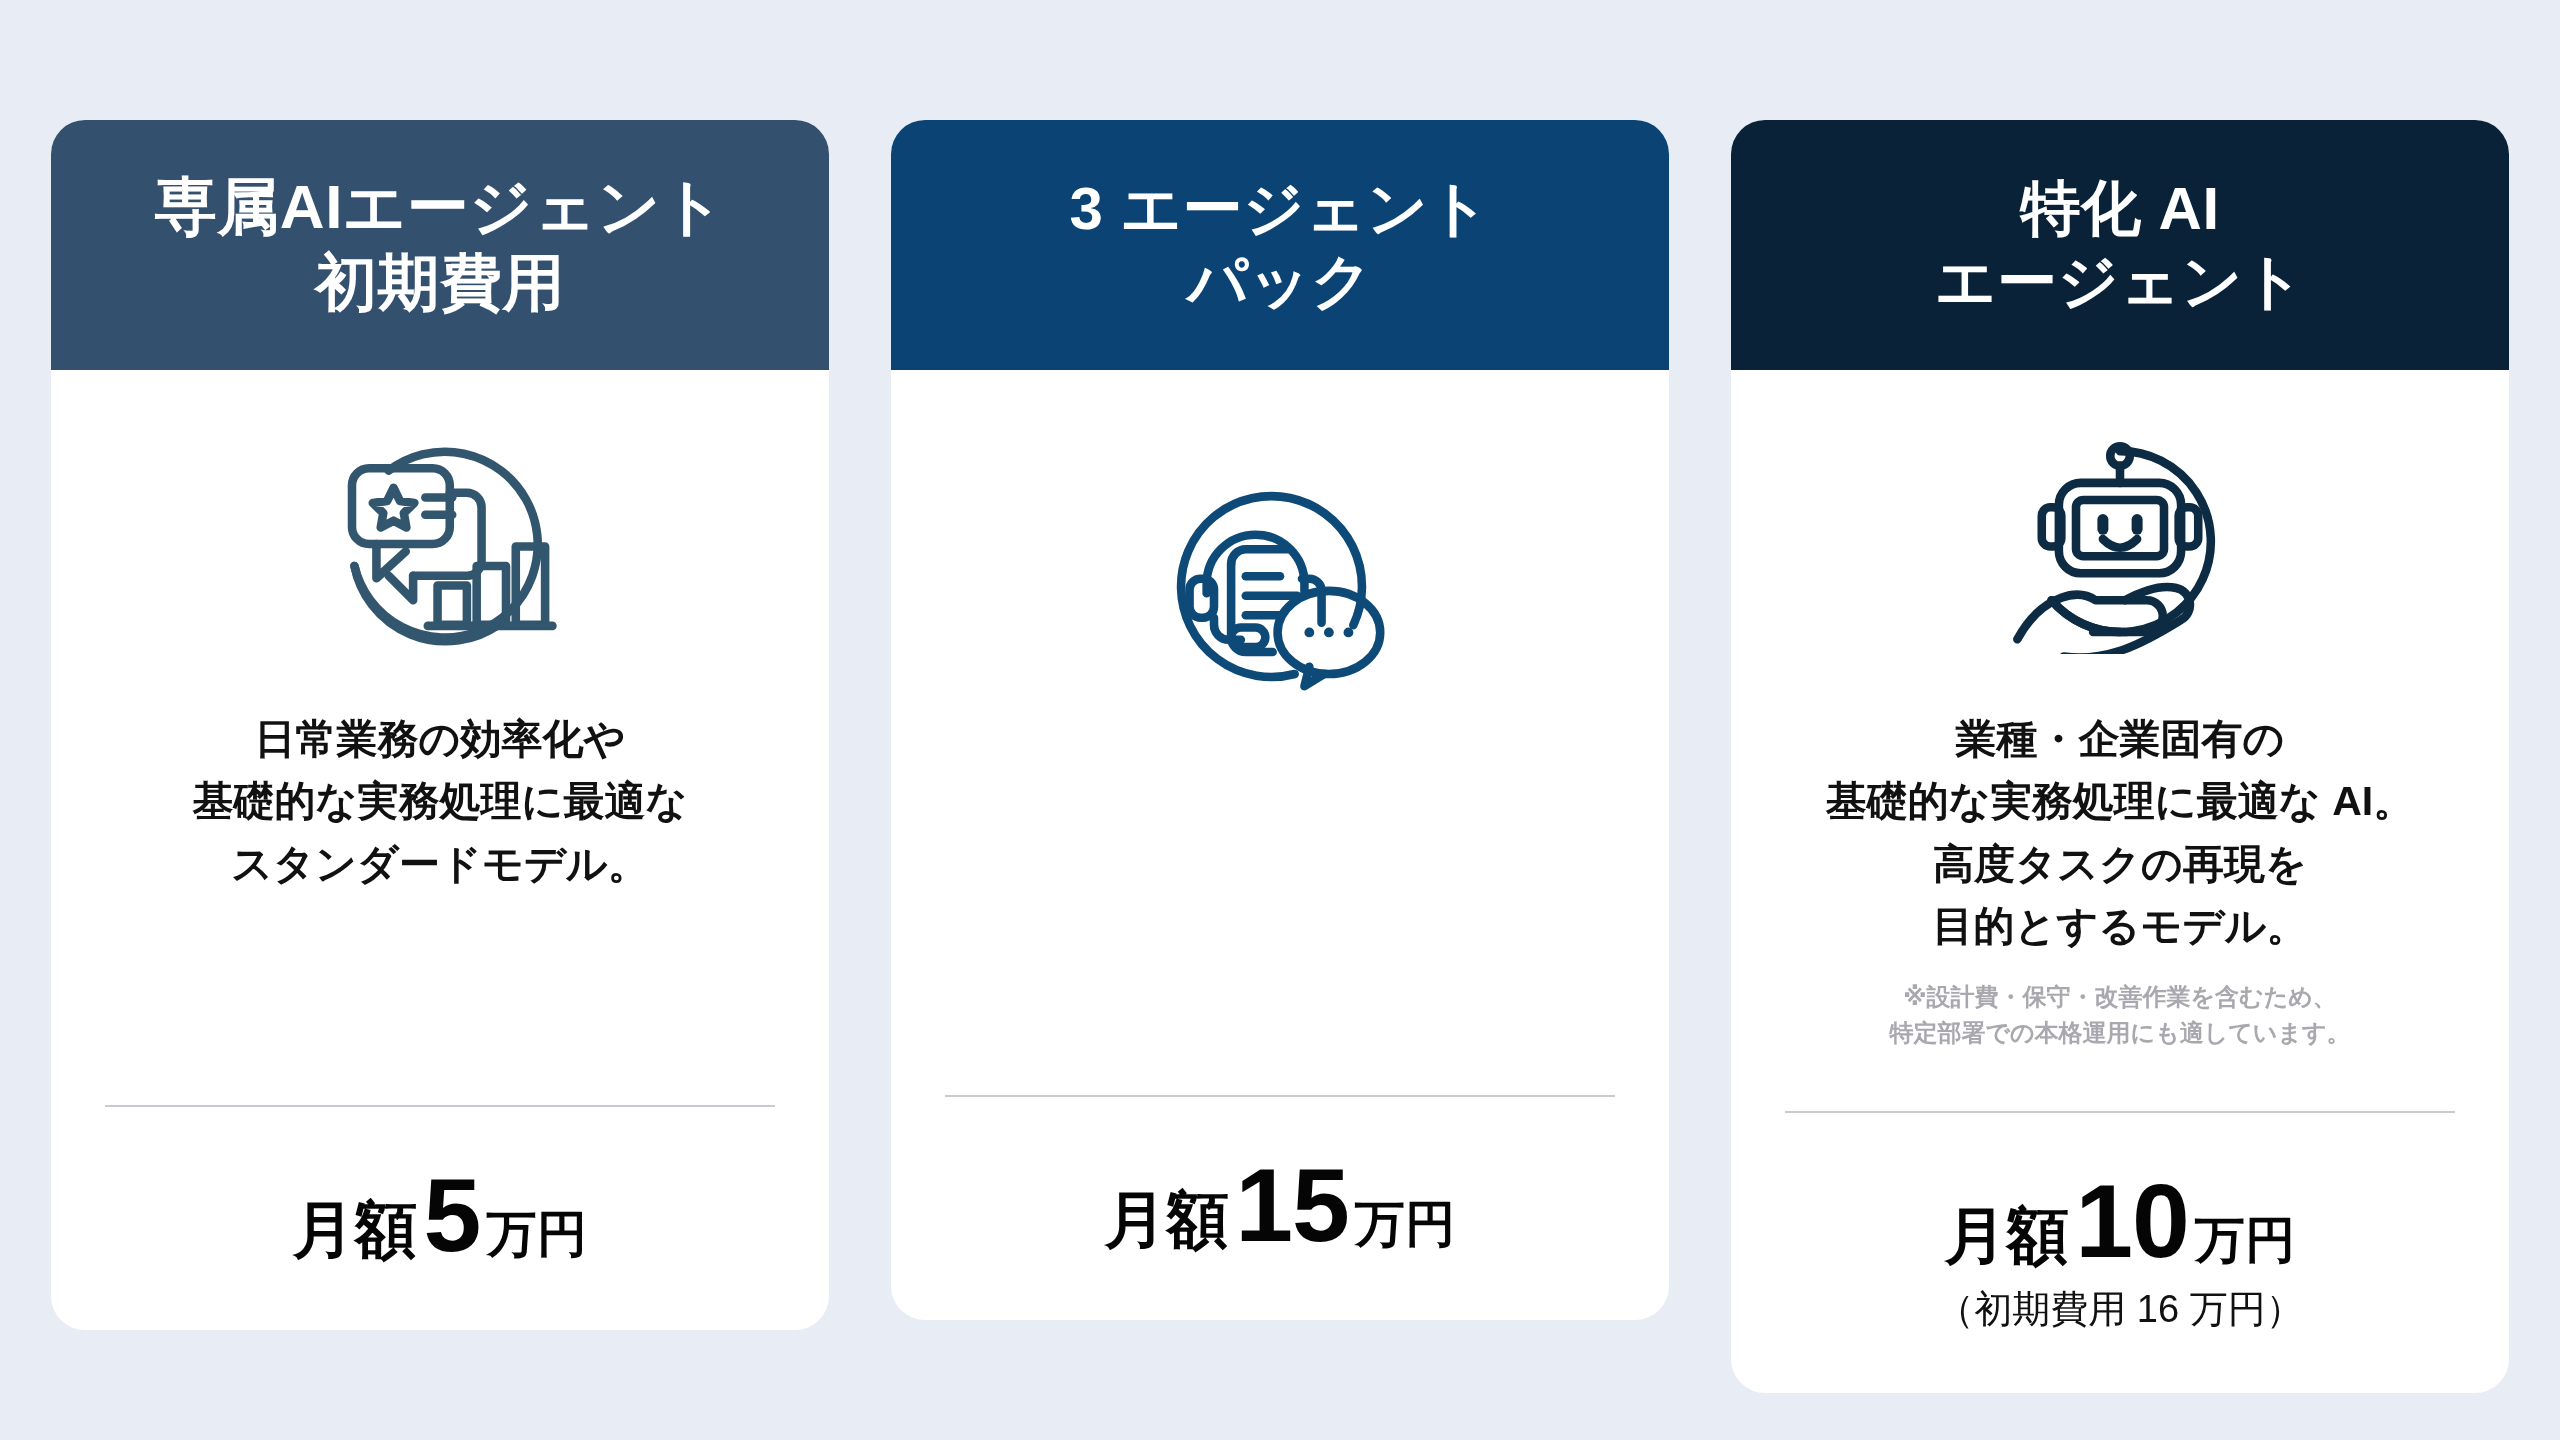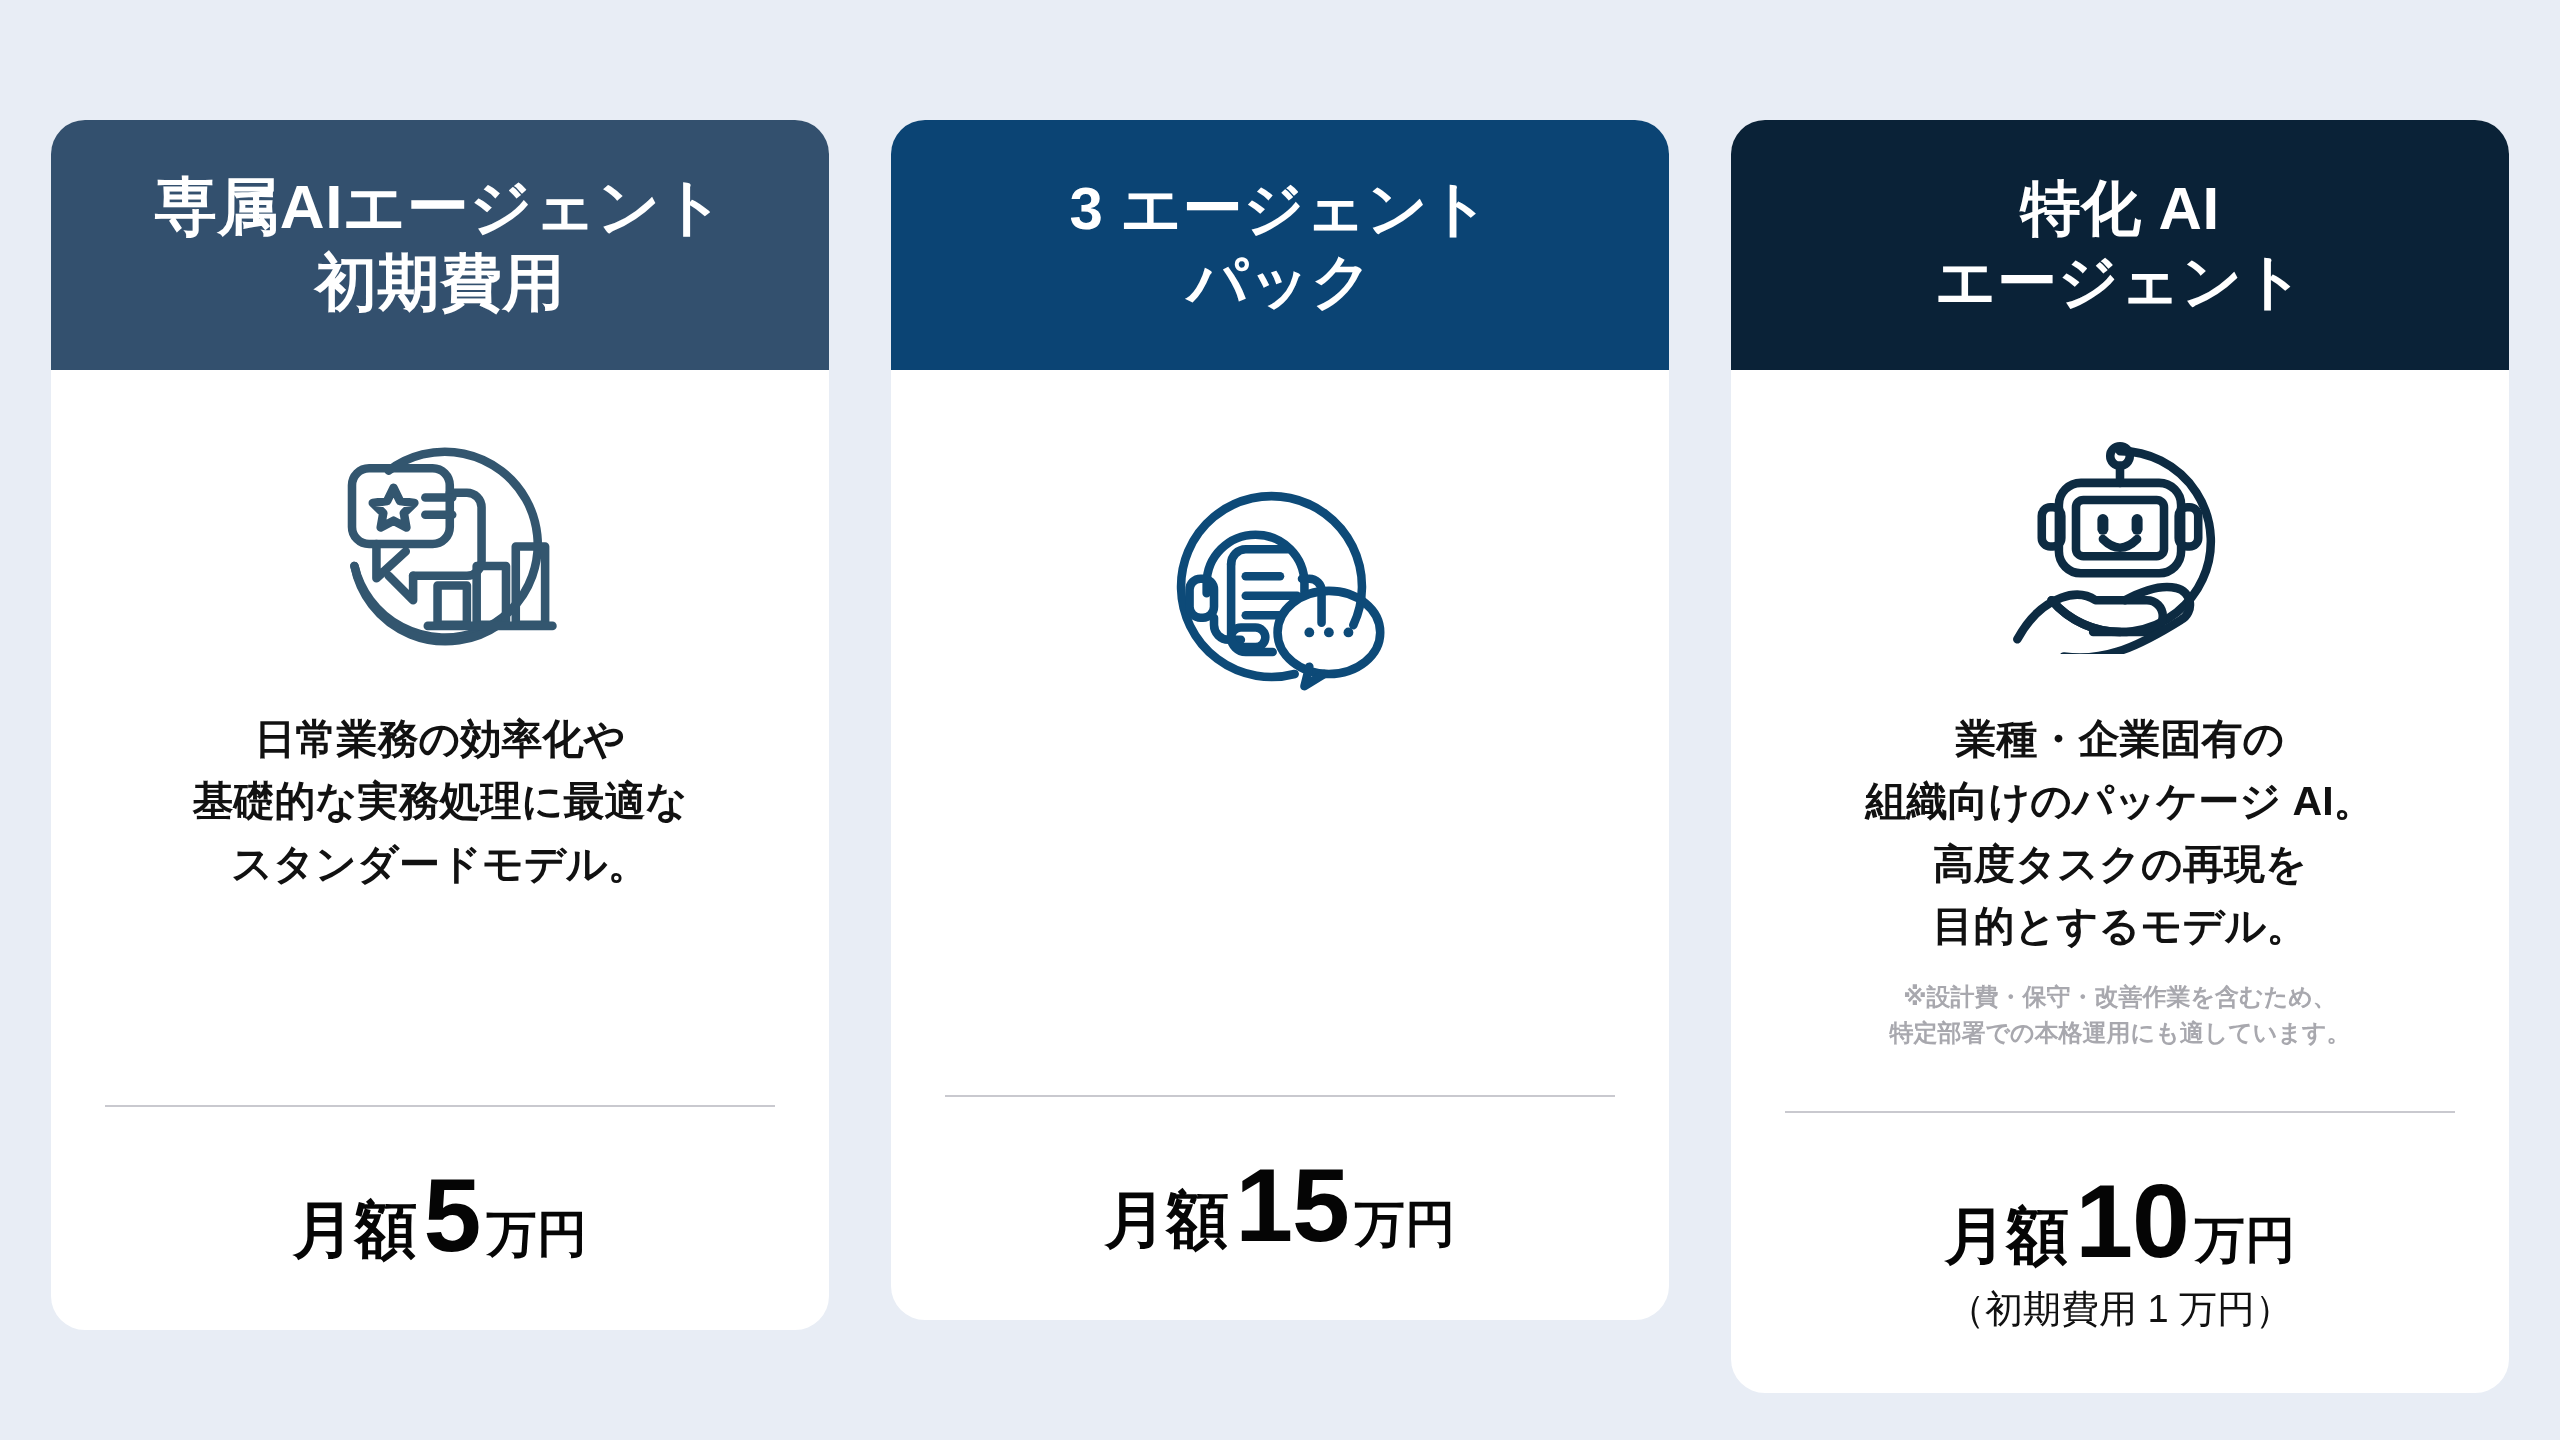--- a/index.html
+++ b/index.html
@@ -264,36 +264,36 @@
           <rect x="148" y="60" width="16" height="32" rx="7"></rect>
           <path d="M86 70 v8" stroke-width="9"></path>
           <path d="M114 70 v8" stroke-width="9"></path>
           <path d="M86 86 q14 14 28 0"></path>
           <path d="M16 168 q14 -26 36 -34 q16 -6 28 2 h42 a13 13 0 0 1 0 26 h-44"></path>
           <path d="M104 136 q26 -14 42 -10 a14 14 0 0 1 4 26 q-32 20 -52 26 q-22 7 -44 4"></path>
         </svg>
       </div>
 
       <div class="card-desc">業種・企業固有の
-組織向けのパッケージ AI。
+基礎的な実務処理に最適な AI。
 高度タスクの再現を
 目的とするモデル。</div>
 
       <div class="card-note">※設計費・保守・改善作業を含むため、
 特定部署での本格運用にも適しています。</div>
 
       <div class="spacer"></div>
 
       <div class="divider"></div>
 
       <div class="price-block">
         <div class="price-line">
           <span class="price-prefix">月額</span>
           <span class="price-amount">10</span>
           <span class="price-suffix">万円</span>
         </div>
-        <div class="price-sub">（初期費用 1 万円）</div>
+        <div class="price-sub">（初期費用 16 万円）</div>
       </div>
 
     </div>
   </div>
 
 </div>
 
 </body></html>

